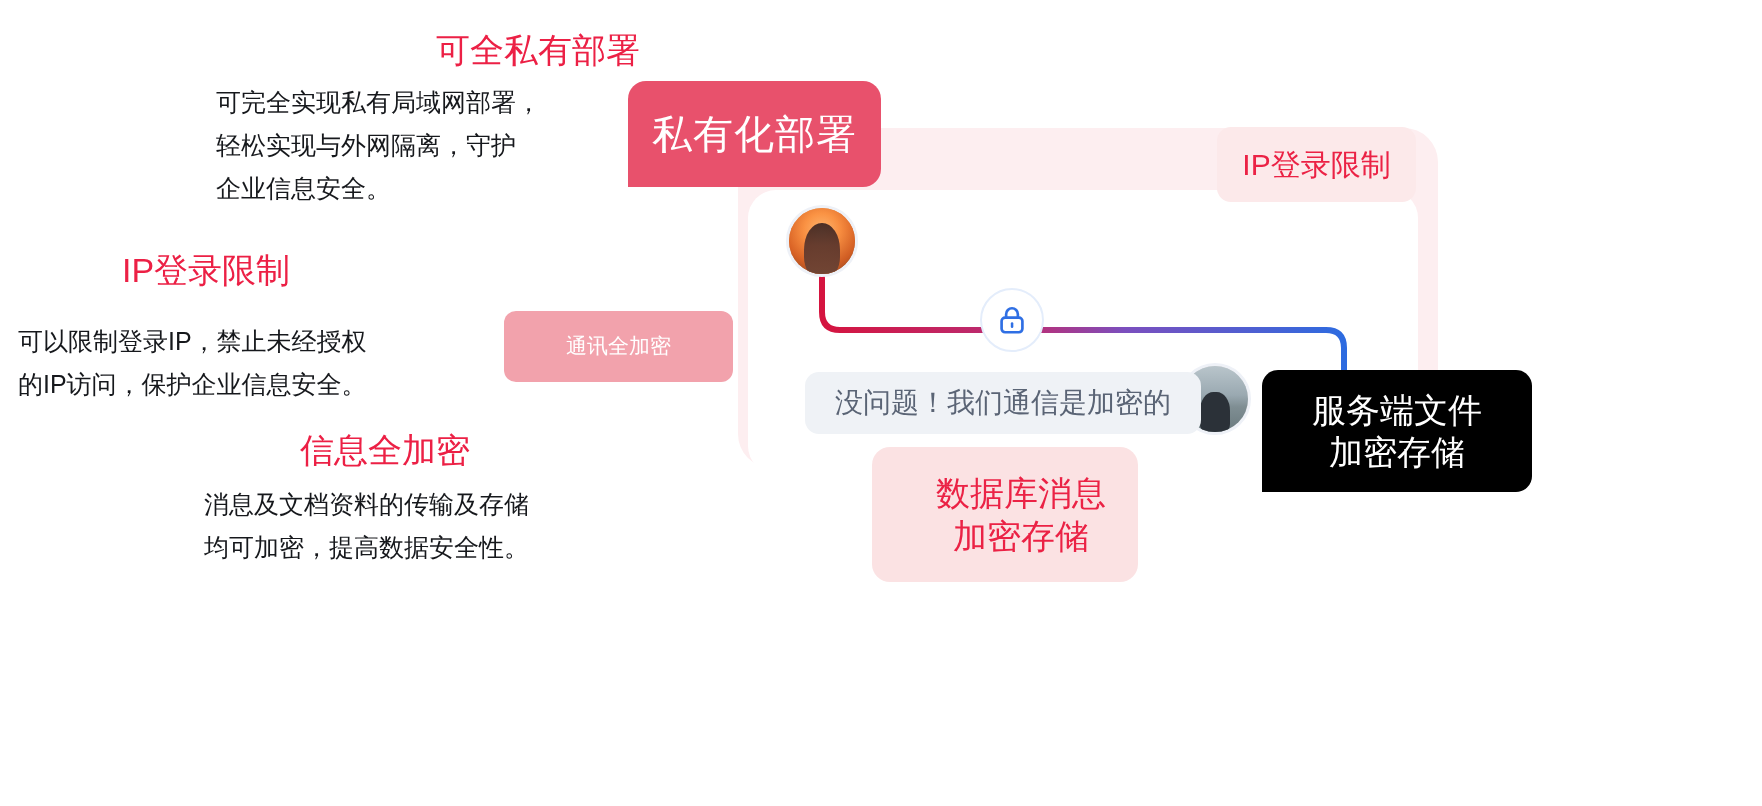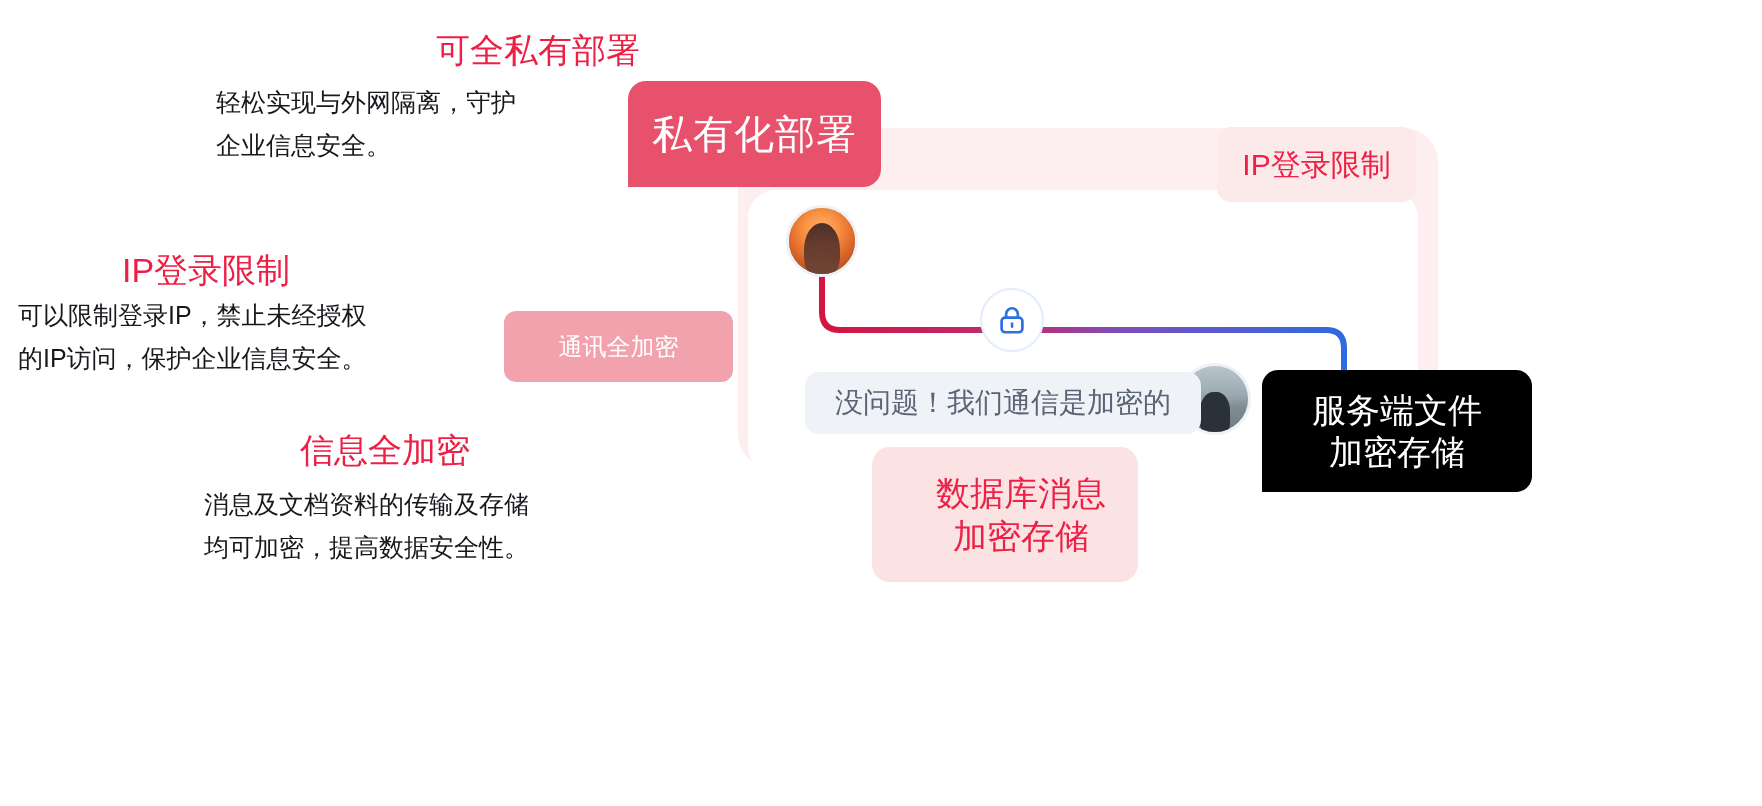--- a/index.html
+++ b/index.html
@@ -35,21 +35,21 @@
     font-weight: 400;
   }
   .feature-body div { white-space: nowrap; }
 
   #feat-1 { left: 0px; top: 30px; width: 640px; }
   #feat-1 .feature-title { text-align: right; padding-left: 56px; }
   #feat-1 .feature-body  { padding-left: 216px; margin-top: 10px; }
 
   #feat-2 { left: 0px; top: 250px; width: 640px; }
   #feat-2 .feature-title { padding-left: 122px; }
-  #feat-2 .feature-body  { padding-left: 18px; margin-top: 3px; }
+  #feat-2 .feature-body  { padding-left: 18px; margin-top: 29px; }
 
   #feat-3 { left: 0px; top: 430px; width: 640px; }
   #feat-3 .feature-title { padding-left: 300px; }
   #feat-3 .feature-body  { padding-left: 204px; margin-top: 12px; }
 
   
   #backdrop {
     position: absolute;
     left: 738px;
     top: 128px;
@@ -90,21 +90,21 @@
     font-size: 40px;
     letter-spacing: 1px;
   }
   
   #badge-comm {
     left: 504px; top: 311px;
     width: 229px; height: 71px;
     border-radius: 12px;
     background: #F2A2AC;
     color: #ffffff;
-    font-size: 24px;
+    font-size: 21px;
   }
   
   #badge-ip-right {
     left: 1217px; top: 127px;
     width: 199px; height: 75px;
     border-radius: 14px;
     background: #FCE9EA;
     color: #EB2245;
     font-size: 30px;
   }
@@ -199,20 +199,21 @@
   }
 </style>
 </head>
 <body>
 
 <div id="stage">
 
   <div class="feature" id="feat-1">
     <div class="feature-title">可全私有部署</div>
     <div class="feature-body">
+      <div>可完全实现私有局域网部署，</div>
       <div>轻松实现与外网隔离，守护</div>
       <div>企业信息安全。</div>
     </div>
   </div>
 
   <div class="feature" id="feat-2">
     <div class="feature-title">IP登录限制</div>
     <div class="feature-body">
       <div>可以限制登录IP，禁止未经授权</div>
       <div>的IP访问，保护企业信息安全。</div>

